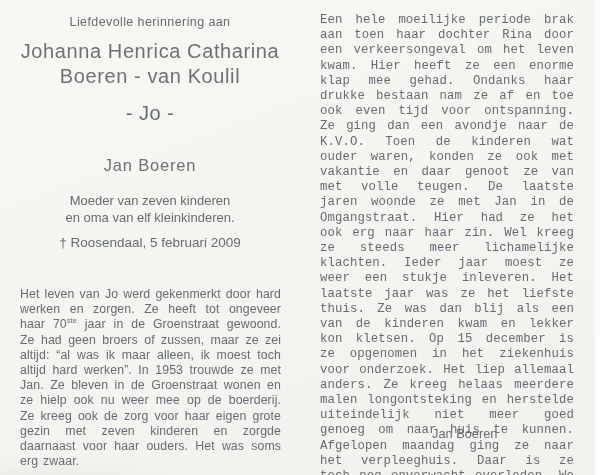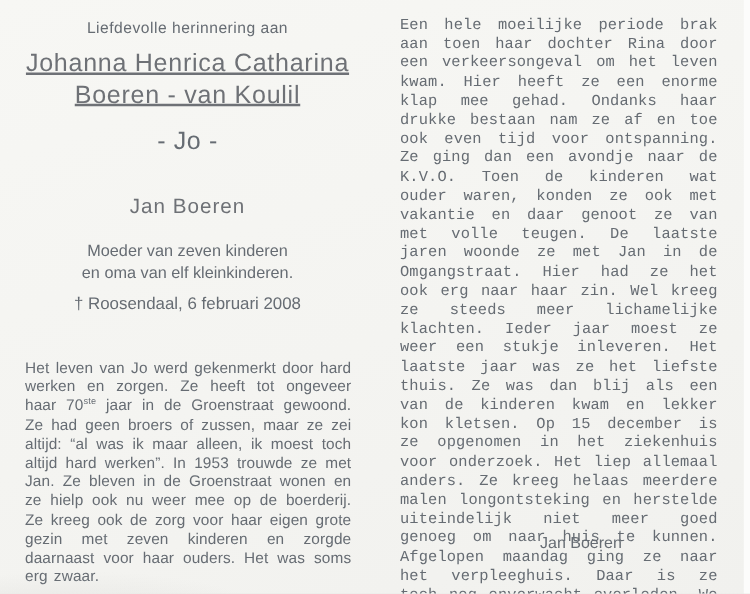--- a/index.html
+++ b/index.html
@@ -14,21 +14,21 @@
     background:#fdfdfc; opacity:.9;
   }
   .page::after {            
     content:""; position:absolute; left:-40px; bottom:-26px; width:260px; height:46px;
     background:radial-gradient(ellipse at 30% 100%, rgba(170,170,165,.22), rgba(170,170,165,0) 70%);
     transform:rotate(-2deg);
   }
   .abs { position:absolute; }
   .centercol { left:0; width:300px; text-align:center; }
   .intro    { top:15px;  font-size:12.5px; letter-spacing:.4px; }
-  .name     { top:39px;  font-size:20px; line-height:24.5px; letter-spacing:.6px; color:#6e7176;text-decoration:underline; }
+  .name     { top:39px;  font-size:20px; line-height:24.5px; letter-spacing:.6px; color:#6e7176; }
   .nickname { top:102px;  font-size:20px; letter-spacing:.5px; }
   .married  { top:126px; font-size:13px; letter-spacing:.3px; }
   .spouse   { top:156px; font-size:16.5px; letter-spacing:.8px; color:#6e7176; }
   .family   { top:192px; font-size:13px; line-height:17px; }
   .dates    { top:235px; font-size:13.5px; line-height:16.5px; }
   p.body {
     margin:0; text-align:justify; font-size:12.3px; line-height:15.2px;
     word-spacing:1.5px; letter-spacing:.1px;
   }
   .left-body  { left:20px;  top:287px; width:261px; }
@@ -51,21 +51,21 @@
 
   <div class="abs centercol nickname">- Jo -</div>
   <div class="abs centercol spouse">Jan Boeren</div>
 
   <div class="abs centercol family">
     <div>Moeder van zeven kinderen</div>
     <div>en oma van elf kleinkinderen.</div>
   </div>
 
   <div class="abs centercol dates">
-    <div>† Roosendaal, 6 februari 2008</div>
+    <div>† Roosendaal, 5 februari 2009</div>
   </div>
 
   <p class="abs body left-body"><span>Het leven van Jo werd gekenmerkt door hard werken en zorgen. Ze heeft tot ongeveer haar 70</span><sup>ste</sup><span> jaar in de Groenstraat gewoond. Ze had geen broers of zussen, maar ze zei altijd: “al was ik maar alleen, ik moest toch altijd hard werken”. In 1953 trouwde ze met Jan. Ze bleven in de Groenstraat wonen en ze hielp ook nu weer mee op de boerderij. Ze kreeg ook de zorg voor haar eigen grote gezin met zeven kinderen en zorgde daarnaast voor haar ouders. Het was soms erg zwaar.</span></p>
 
   <p class="abs body right-body">Een hele moeilijke periode brak aan toen haar dochter Rina door een verkeersongeval om het leven kwam. Hier heeft ze een enorme klap mee gehad. Ondanks haar drukke bestaan nam ze af en toe ook even tijd voor ontspanning. Ze ging dan een avondje naar de K.V.O. Toen de kinderen wat ouder waren, konden ze ook met vakantie en daar genoot ze van met volle teugen. De laatste jaren woonde ze met Jan in de Omgangstraat. Hier had ze het ook erg naar haar zin. Wel kreeg ze steeds meer lichamelijke klachten. Ieder jaar moest ze weer een stukje inleveren. Het laatste jaar was ze het liefste thuis. Ze was dan blij als een van de kinderen kwam en lekker kon kletsen. Op 15 december is ze opgenomen in het ziekenhuis voor onderzoek. Het liep allemaal anders. Ze kreeg helaas meerdere malen longontsteking en herstelde uiteindelijk niet meer goed genoeg om naar huis te kunnen. Afgelopen maandag ging ze naar het verpleeghuis. Daar is ze toch nog onverwacht overleden. We zijn verdrietig om het afscheid, maar dankbaar dat ze geen lange lijdensweg heeft gehad.</p>
 
 
   <div class="abs signature">
     <div>Jan Boeren</div>
   </div>

